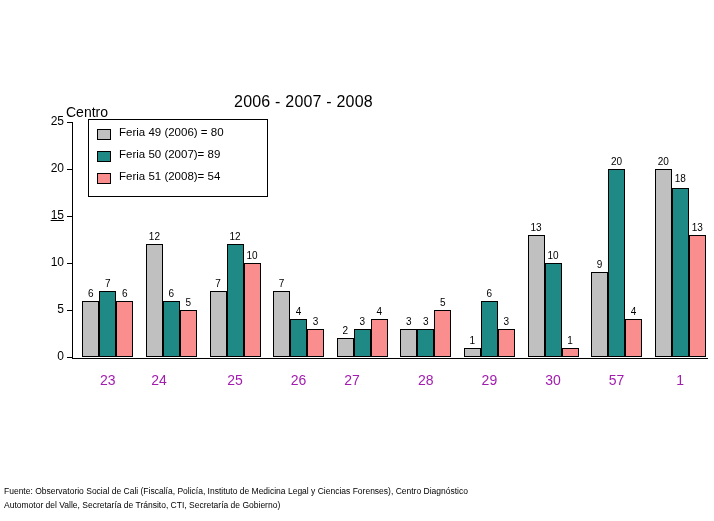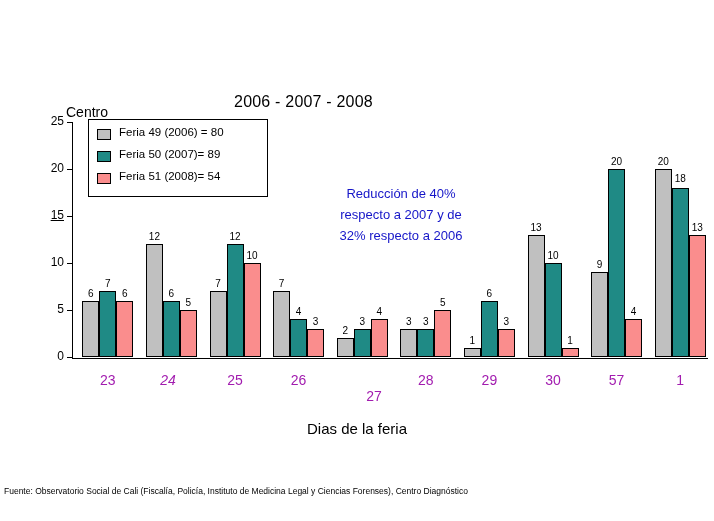--- a/index.html
+++ b/index.html
@@ -241,50 +241,45 @@
     <div class="legend-row" style="top:28px;">
       <span class="legend-swatch s1"></span>
       <span class="legend-text">Feria 50 (2007)= 89</span>
     </div>
     <div class="legend-row" style="top:50px;">
       <span class="legend-swatch s2"></span>
       <span class="legend-text">Feria 51 (2008)= 54</span>
     </div>
   </div>
 
-  <div class="annotation">
-    <div>Reducción de 40%</div>
-    <div>respecto a 2007 y de</div>
-    <div>32% respecto a 2006</div>
-  </div>
-
-  <div class="x-axis-title">Dias de la feria</div>
+
 
   <div class="footnote l1">Fuente: Observatorio Social de Cali (Fiscalía, Policía, Instituto de Medicina Legal y Ciencias Forenses), Centro Diagnóstico</div>
+  <div class="footnote l2">Automotor del Valle, Secretaría de Tránsito, CTI, Secretaría de Gobierno)</div>
 
 <div class="bar-label" style="left: 79.8px; top: 287.6px;">6</div>
     <div class="bar-label" style="left: 96.8px; top: 278.2px;">7</div>
     <div class="bar-label" style="left: 113.8px; top: 287.6px;">6</div>
     <div class="xtick-label" style="left: 77.8px;">23</div>
     <div class="bar-label" style="left: 143.4px; top: 231.2px;">12</div>
     <div class="bar-label" style="left: 160.4px; top: 287.6px;">6</div>
     <div class="bar-label" style="left: 177.4px; top: 297px;">5</div>
-    <div class="xtick-label" style="left: 138px; font-style: italic;">24</div>
+    <div class="xtick-label" style="left: 129px;">24</div>
     <div class="bar-label" style="left: 207px; top: 278.2px;">7</div>
     <div class="bar-label" style="left: 224px; top: 231.2px;">12</div>
     <div class="bar-label" style="left: 241px; top: 250px;">10</div>
     <div class="xtick-label" style="left: 205px;">25</div>
     <div class="bar-label" style="left: 270.6px; top: 278.2px;">7</div>
     <div class="bar-label" style="left: 287.6px; top: 306.4px;">4</div>
     <div class="bar-label" style="left: 304.6px; top: 315.8px;">3</div>
     <div class="xtick-label" style="left: 268.6px;">26</div>
     <div class="bar-label" style="left: 334.2px; top: 325.2px;">2</div>
     <div class="bar-label" style="left: 351.2px; top: 315.8px;">3</div>
     <div class="bar-label" style="left: 368.2px; top: 306.4px;">4</div>
-    <div class="xtick-label" style="left: 344px; margin-top: 16px;">27</div>
+    <div class="xtick-label" style="left: 322px;">27</div>
     <div class="bar-label" style="left: 397.8px; top: 315.8px;">3</div>
     <div class="bar-label" style="left: 414.8px; top: 315.8px;">3</div>
     <div class="bar-label" style="left: 431.8px; top: 297px;">5</div>
     <div class="xtick-label" style="left: 395.8px;">28</div>
     <div class="bar-label" style="left: 461.4px; top: 334.6px;">1</div>
     <div class="bar-label" style="left: 478.4px; top: 287.6px;">6</div>
     <div class="bar-label" style="left: 495.4px; top: 315.8px;">3</div>
     <div class="xtick-label" style="left: 459.4px;">29</div>
     <div class="bar-label" style="left: 525px; top: 221.8px;">13</div>
     <div class="bar-label" style="left: 542px; top: 250px;">10</div>

